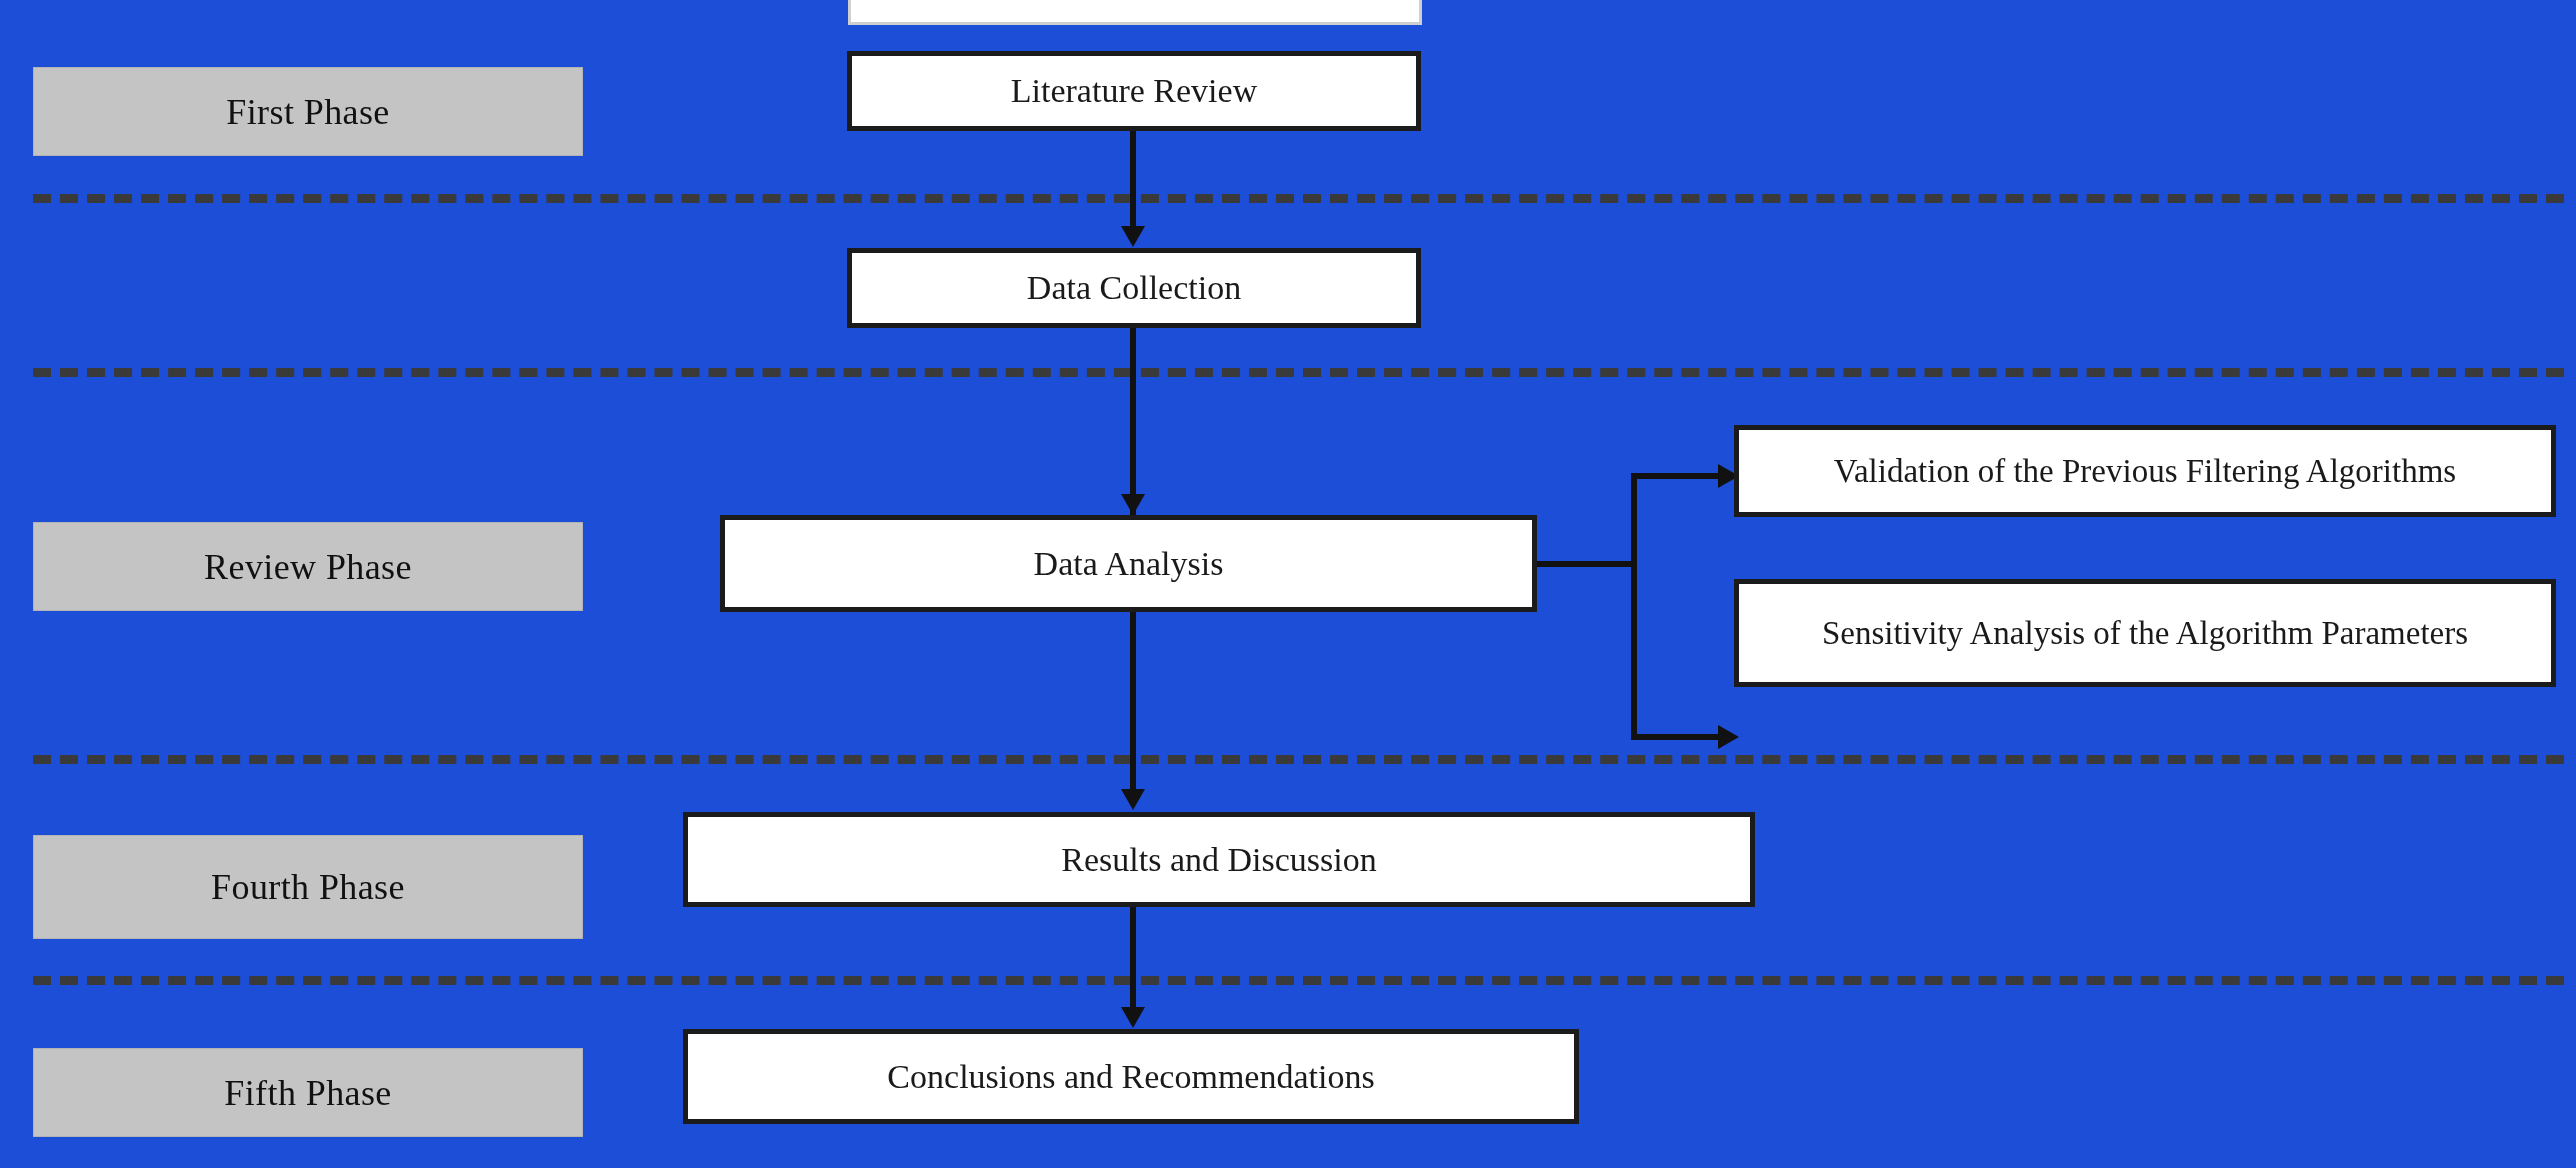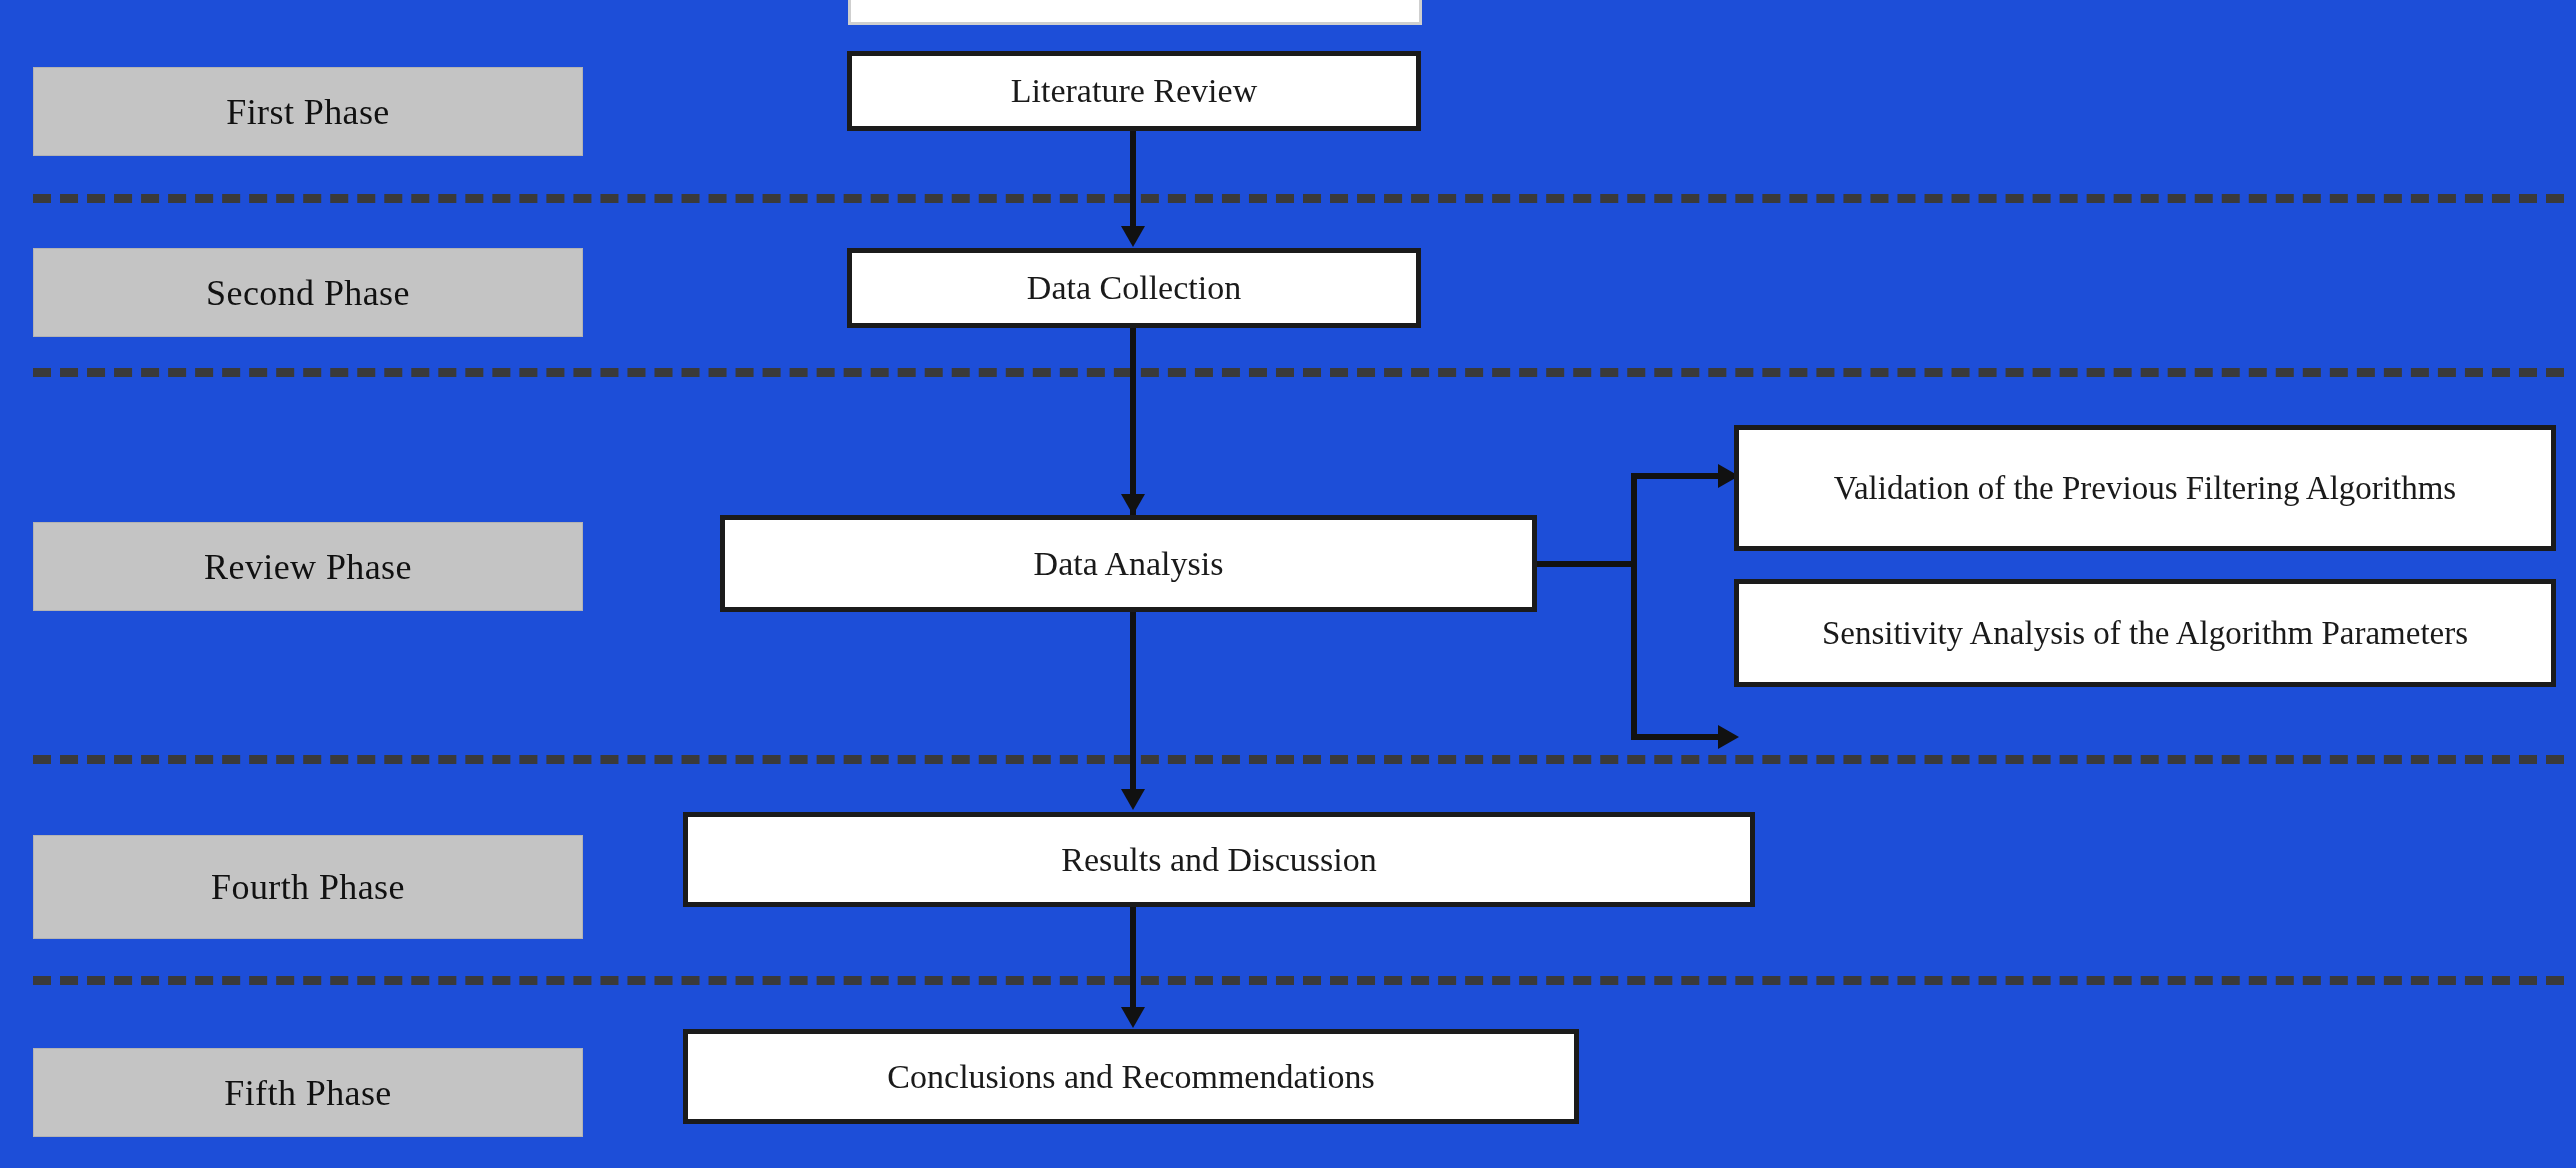--- a/index.html
+++ b/index.html
@@ -99,23 +99,20 @@
 <div id="canvas">
 
   <div class="proc-box ghost" style="left:848px; top:-49px; width:574px; height:74px;">
     <span class="box-label"></span>
   </div>
 
   <div class="phase-chip" style="left:33px; top:67px; width:550px; height:89px;">
     <span>First Phase</span>
   </div>
 
-  <div class="phase-chip" style="left:33px; top:248px; width:550px; height:89px;">
-    <span>Second Phase</span>
-  </div>
 
   <div class="phase-chip" style="left:33px; top:522px; width:550px; height:89px;">
     <span>Review Phase</span>
   </div>
 
   <div class="phase-chip" style="left:33px; top:835px; width:550px; height:104px;">
     <span>Fourth Phase</span>
   </div>
 
   <div class="phase-chip" style="left:33px; top:1048px; width:550px; height:89px;align-items:center;">
@@ -147,21 +144,21 @@
 
   <div class="hline" style="left:1537px; top:561px; width:98px;"></div>
   <div class="vline" style="left:1631px; top:473px; height:267px;"></div>
 
   <div class="hline" style="left:1631px; top:473px; width:98px;"></div>
   <div class="arrow-right" style="left:1718px; top:464px;"></div>
 
   <div class="hline" style="left:1631px; top:734px; width:98px;"></div>
   <div class="arrow-right" style="left:1718px; top:725px;"></div>
 
-  <div class="proc-box" style="left:1734px; top:425px; width:822px; height:126px; font-size:33px;">
+  <div class="proc-box" style="left:1734px; top:425px; width:822px; height:92px; font-size:33px;">
     <span class="box-label">Validation of the Previous Filtering Algorithms</span>
   </div>
 
   <div class="proc-box" style="left:1734px; top:579px; width:822px; height:108px; font-size:33px;font-family:Liberation Serif, serif;">
     <span class="box-label">Sensitivity Analysis of the Algorithm Parameters</span>
   </div>
 
   <div class="vline" style="left:1130px; top:612px; height:190px;"></div>
   <div class="arrow-down" style="left:1121px; top:789px;"></div>
 

